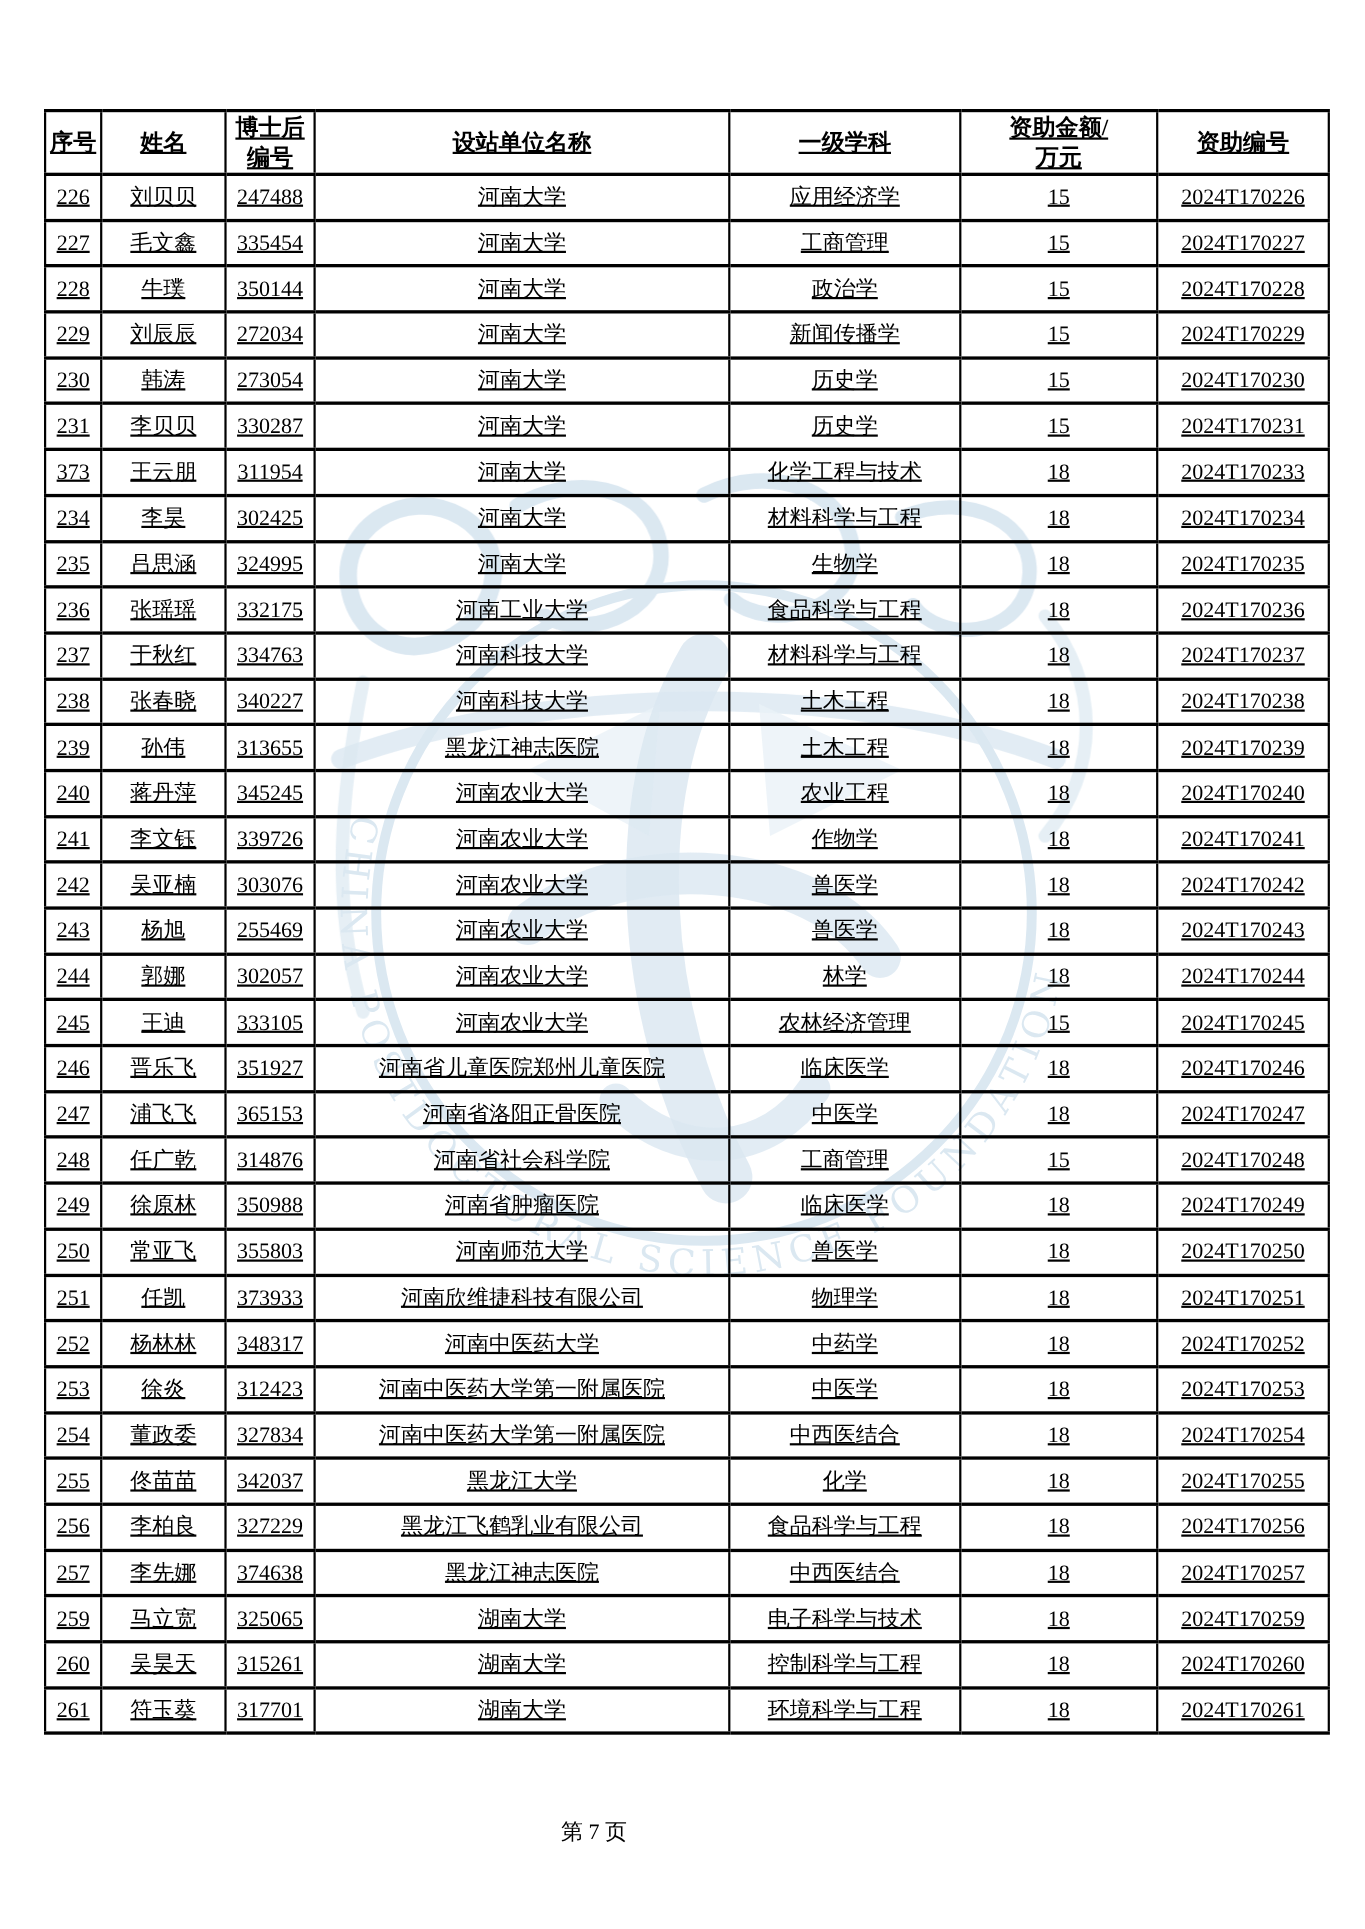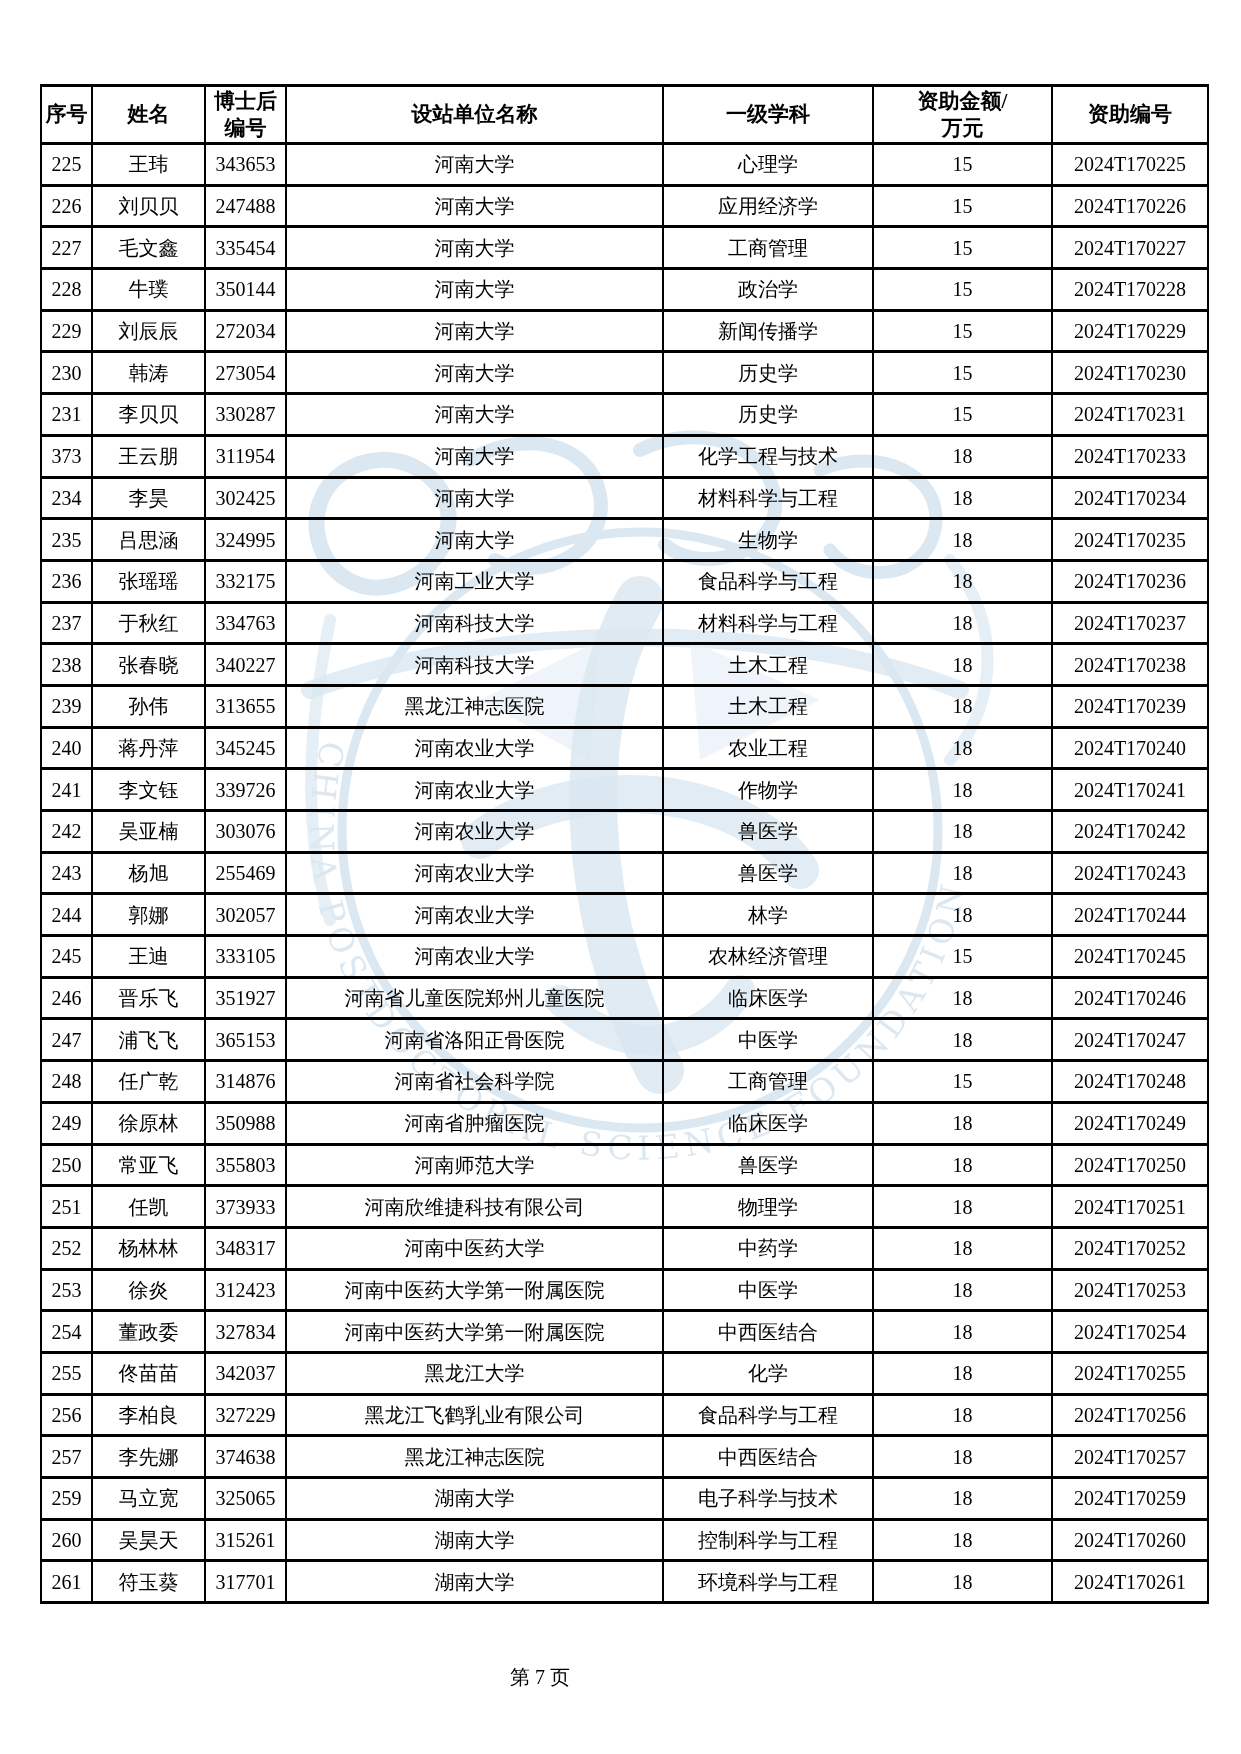--- a/index.html
+++ b/index.html
@@ -10,26 +10,27 @@
     overflow:hidden;
     font-family:"Liberation Serif","DejaVu Serif",serif;
     color:#000;
     margin:0 auto;
   }
   .watermark{
     position:absolute;left:0;top:0;width:1241px;height:1754px;
     pointer-events:none;
   }
   table.funding{
-    position:absolute;left:40px;top:84px;
+    position:absolute;left:40px;top:99px;
     width:1167px;
     border-collapse:collapse;
     table-layout:fixed;
     background:transparent;
     z-index:1;
+    text-decoration:underline;
   }
   table.funding th, table.funding td{
     border:3px solid #000;
     border-left-width:2px;
     border-right-width:2px;
     text-align:center;
     vertical-align:middle;
     padding:0 2px;
     overflow:hidden;
   }
@@ -44,21 +45,20 @@
     height:38.7px;
     font-size:20px;
     line-height:1.1;
   }
   .footer{
     position:absolute;
     top:1652px;left:0;width:1080px;
     text-align:center;
     font-size:20px;
     z-index:1;
-    margin-top:12px;
   }
 </style>
 </head>
 <body>
 
 <div class="page">
 
   <svg class="watermark" viewBox="0 0 1241 1754" xmlns="http://www.w3.org/2000/svg">
     <g opacity="0.55" stroke="#bed5e6" fill="none" stroke-linecap="round">
 
@@ -107,29 +107,20 @@
 编号</th>
         <th>设站单位名称</th>
         <th>一级学科</th>
         <th>资助金额/
 万元</th>
         <th>资助编号</th>
       </tr>
     </thead>
     <tbody id="table-body">
         <tr>
-    <td>225</td>
-    <td>王玮</td>
-    <td>343653</td>
-    <td>河南大学</td>
-    <td>心理学</td>
-    <td>15</td>
-    <td>2024T170225</td>
-  </tr>
-        <tr>
     <td>226</td>
     <td>刘贝贝</td>
     <td>247488</td>
     <td>河南大学</td>
     <td>应用经济学</td>
     <td>15</td>
     <td>2024T170226</td>
   </tr>
         <tr>
     <td>227</td>

